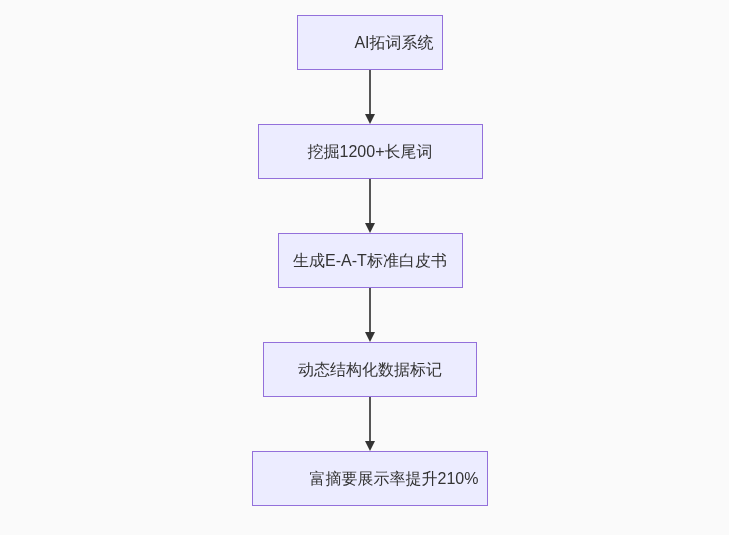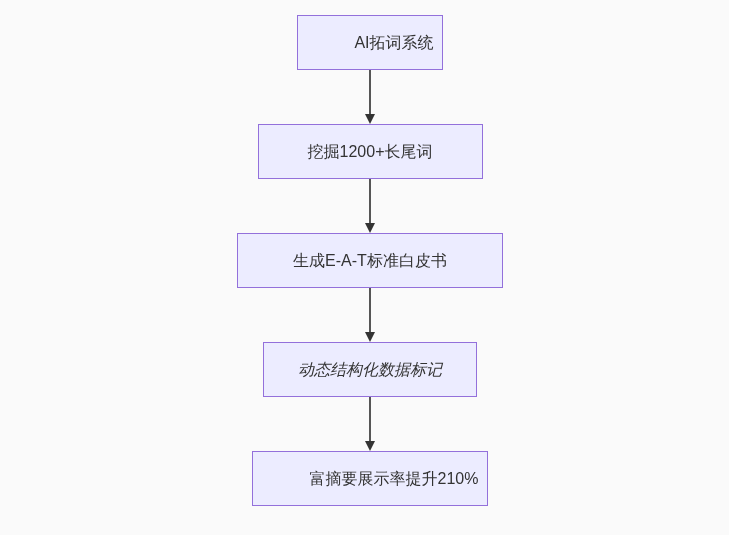--- a/index.html
+++ b/index.html
@@ -41,22 +41,22 @@
     background: var(--node-fill);
     border: 1.3px solid var(--node-border);
     color: var(--text);
     font-size: 16px;
     line-height: 1;
     white-space: nowrap;
     text-align: center;
   }
   .w1 { width: 146px; padding-left: 48px; }
   .w2 { width: 225px; }
-  .w3 { width: 266px; }
-  .w4 { width: 214px; font-style: italic; }
+  .w3 { width: 185px; }
+  .w4 { width: 214px; }
   .w5 { width: 236px; padding-left: 48px; }
   .edge {
     height: 54px;
     display: flex;
     flex-direction: column;
     align-items: center;
   }
   .edge .line {
     width: 2px;
     flex: 1 1 auto;

